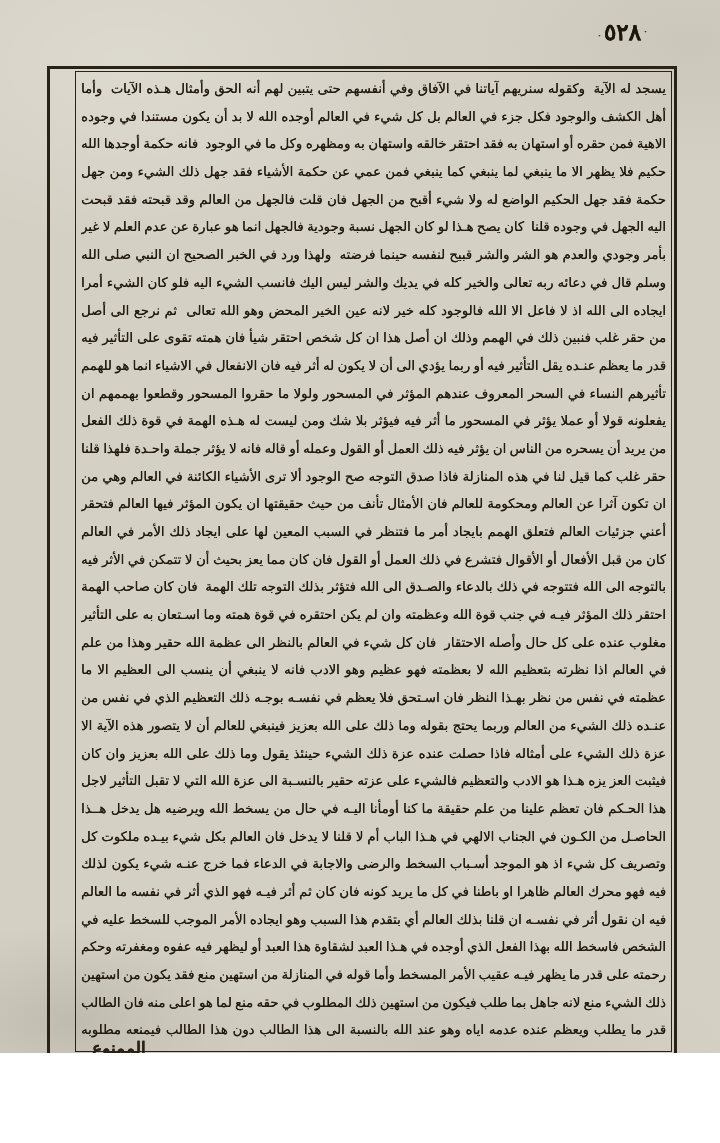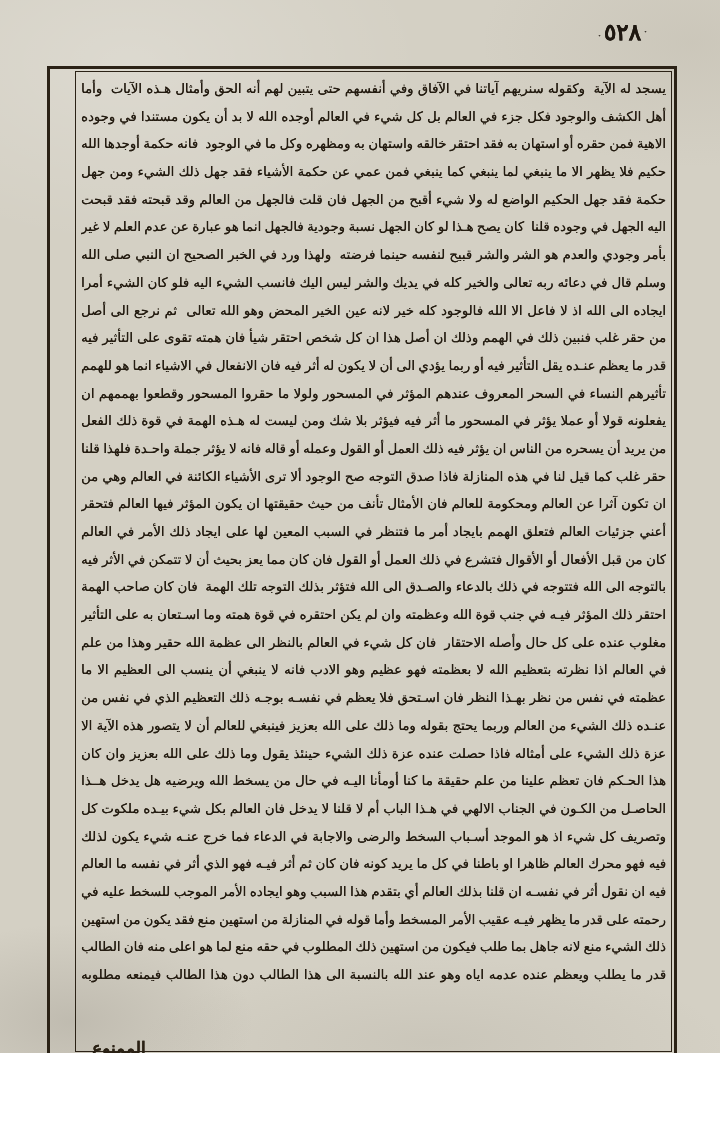--- a/index.html
+++ b/index.html
@@ -97,25 +97,27 @@
           <div class="text-line">ان تكون آثرا عن العالم ومحكومة للعالم فان الأمثال تأنف من حيث حقيقتها ان يكون المؤثر فيها العالم فتحقر أمثالها</div>
           <div class="text-line">أعني جزئيات العالم فتعلق الهمم بايجاد أمر ما فتنظر في السبب المعين لها على ايجاد ذلك الأمر في العالم وتبحث عنه ان</div>
           <div class="text-line">كان من قبل الأفعال أو الأقوال فتشرع في ذلك العمل أو القول فان كان مما يعز بحيث أن لا تتمكن في الأثر فيه الا</div>
           <div class="text-line">بالتوجه الى الله فتتوجه في ذلك بالدعاء والصـدق الى الله فتؤثر بذلك التوجه تلك الهمة&nbsp;&nbsp;فان كان صاحب الهمة مؤمنا</div>
           <div class="text-line">احتقر ذلك المؤثر فيـه في جنب قوة الله وعظمته وان لم يكن احتقره في قوة همته وما اسـتعان به على التأثير فيـه فهو</div>
           <div class="text-line">مغلوب عنده على كل حال وأصله الاحتقار&nbsp;&nbsp;فان كل شيء في العالم بالنظر الى عظمة الله حقير وهذا من علم النسب وكل شيء</div>
           <div class="text-line">في العالم اذا نظرته بتعظيم الله لا بعظمته فهو عظيم وهو الادب فانه لا ينبغي أن ينسب الى العظيم الا ما يستعظم فانه تعظم</div>
           <div class="text-line">عظمته في نفس من نظر بهـذا النظر فان اسـتحق فلا يعظم في نفسـه بوجـه ذلك التعظيم الذي في نفس من عظم</div>
           <div class="text-line">عنـده ذلك الشيء من العالم وربما يحتج بقوله وما ذلك على الله بعزيز فينبغي للعالم أن لا يتصور هذه الآية الا حتى يتصور</div>
           <div class="text-line">عزة ذلك الشيء على أمثاله فاذا حصلت عنده عزة ذلك الشيء حينئذ يقول وما ذلك على الله بعزيز وان كان علينا بعزيز</div>
+          <div class="text-line">فيثبت العز يزه هـذا هو الادب والتعظيم فالشيء على عزته حقير بالنسـبة الى عزة الله التي لا تقبل التأثير لاجل</div>
           <div class="text-line">هذا الحـكم فان تعظم علينا من علم حقيقة ما كنا أومأنا اليـه في حال من يسخط الله ويرضيه هل يدخل هــذا الأثر</div>
           <div class="text-line">الحاصـل من الكـون في الجناب الالهي في هـذا الباب أم لا قلنا لا يدخل فان العالم بكل شيء بيـده ملكوت كل شيء</div>
           <div class="text-line">وتصريف كل شيء اذ هو الموجد أسـباب السخط والرضى والاجابة في الدعاء فما خرج عنـه شيء يكون لذلك الشيء أثر</div>
           <div class="text-line">فيه فهو محرك العالم ظاهرا او باطنا في كل ما يريد كونه فان كان ثم أثر فيـه فهو الذي أثر في نفسه ما العالم أثر فيـه بل غايتنا</div>
           <div class="text-line">فيه ان نقول أثر في نفسـه ان قلنا بذلك العالم أي بتقدم هذا السبب وهو ايجاده الأمر الموجب للسخط عليه في هذا</div>
+          <div class="text-line">الشخص فاسخط الله بهذا الفعل الذي أوجده في هـذا العبد لشقاوة هذا العبد أو ليظهر فيه عفوه ومغفرته وحكم</div>
           <div class="text-line">رحمته على قدر ما يظهر فيـه عقيب الأمر المسخط وأما قوله في المنازلة من استهين منع فقد يكون من استهين في حقه</div>
           <div class="text-line">ذلك الشيء منع لانه جاهل بما طلب فيكون من استهين ذلك المطلوب في حقه منع لما هو اعلى منه فان الطالب قد يجهل</div>
           <div class="text-line">قدر ما يطلب ويعظم عنده عدمه اياه وهو عند الله بالنسبة الى هذا الطالب دون هذا الطالب فيمنعه مطلوبه فيتخيل</div>
         </div>
     </div>
   </div>
 
   <div class="catchword">الممنوع</div>
 
   <div class="smudge"></div>

